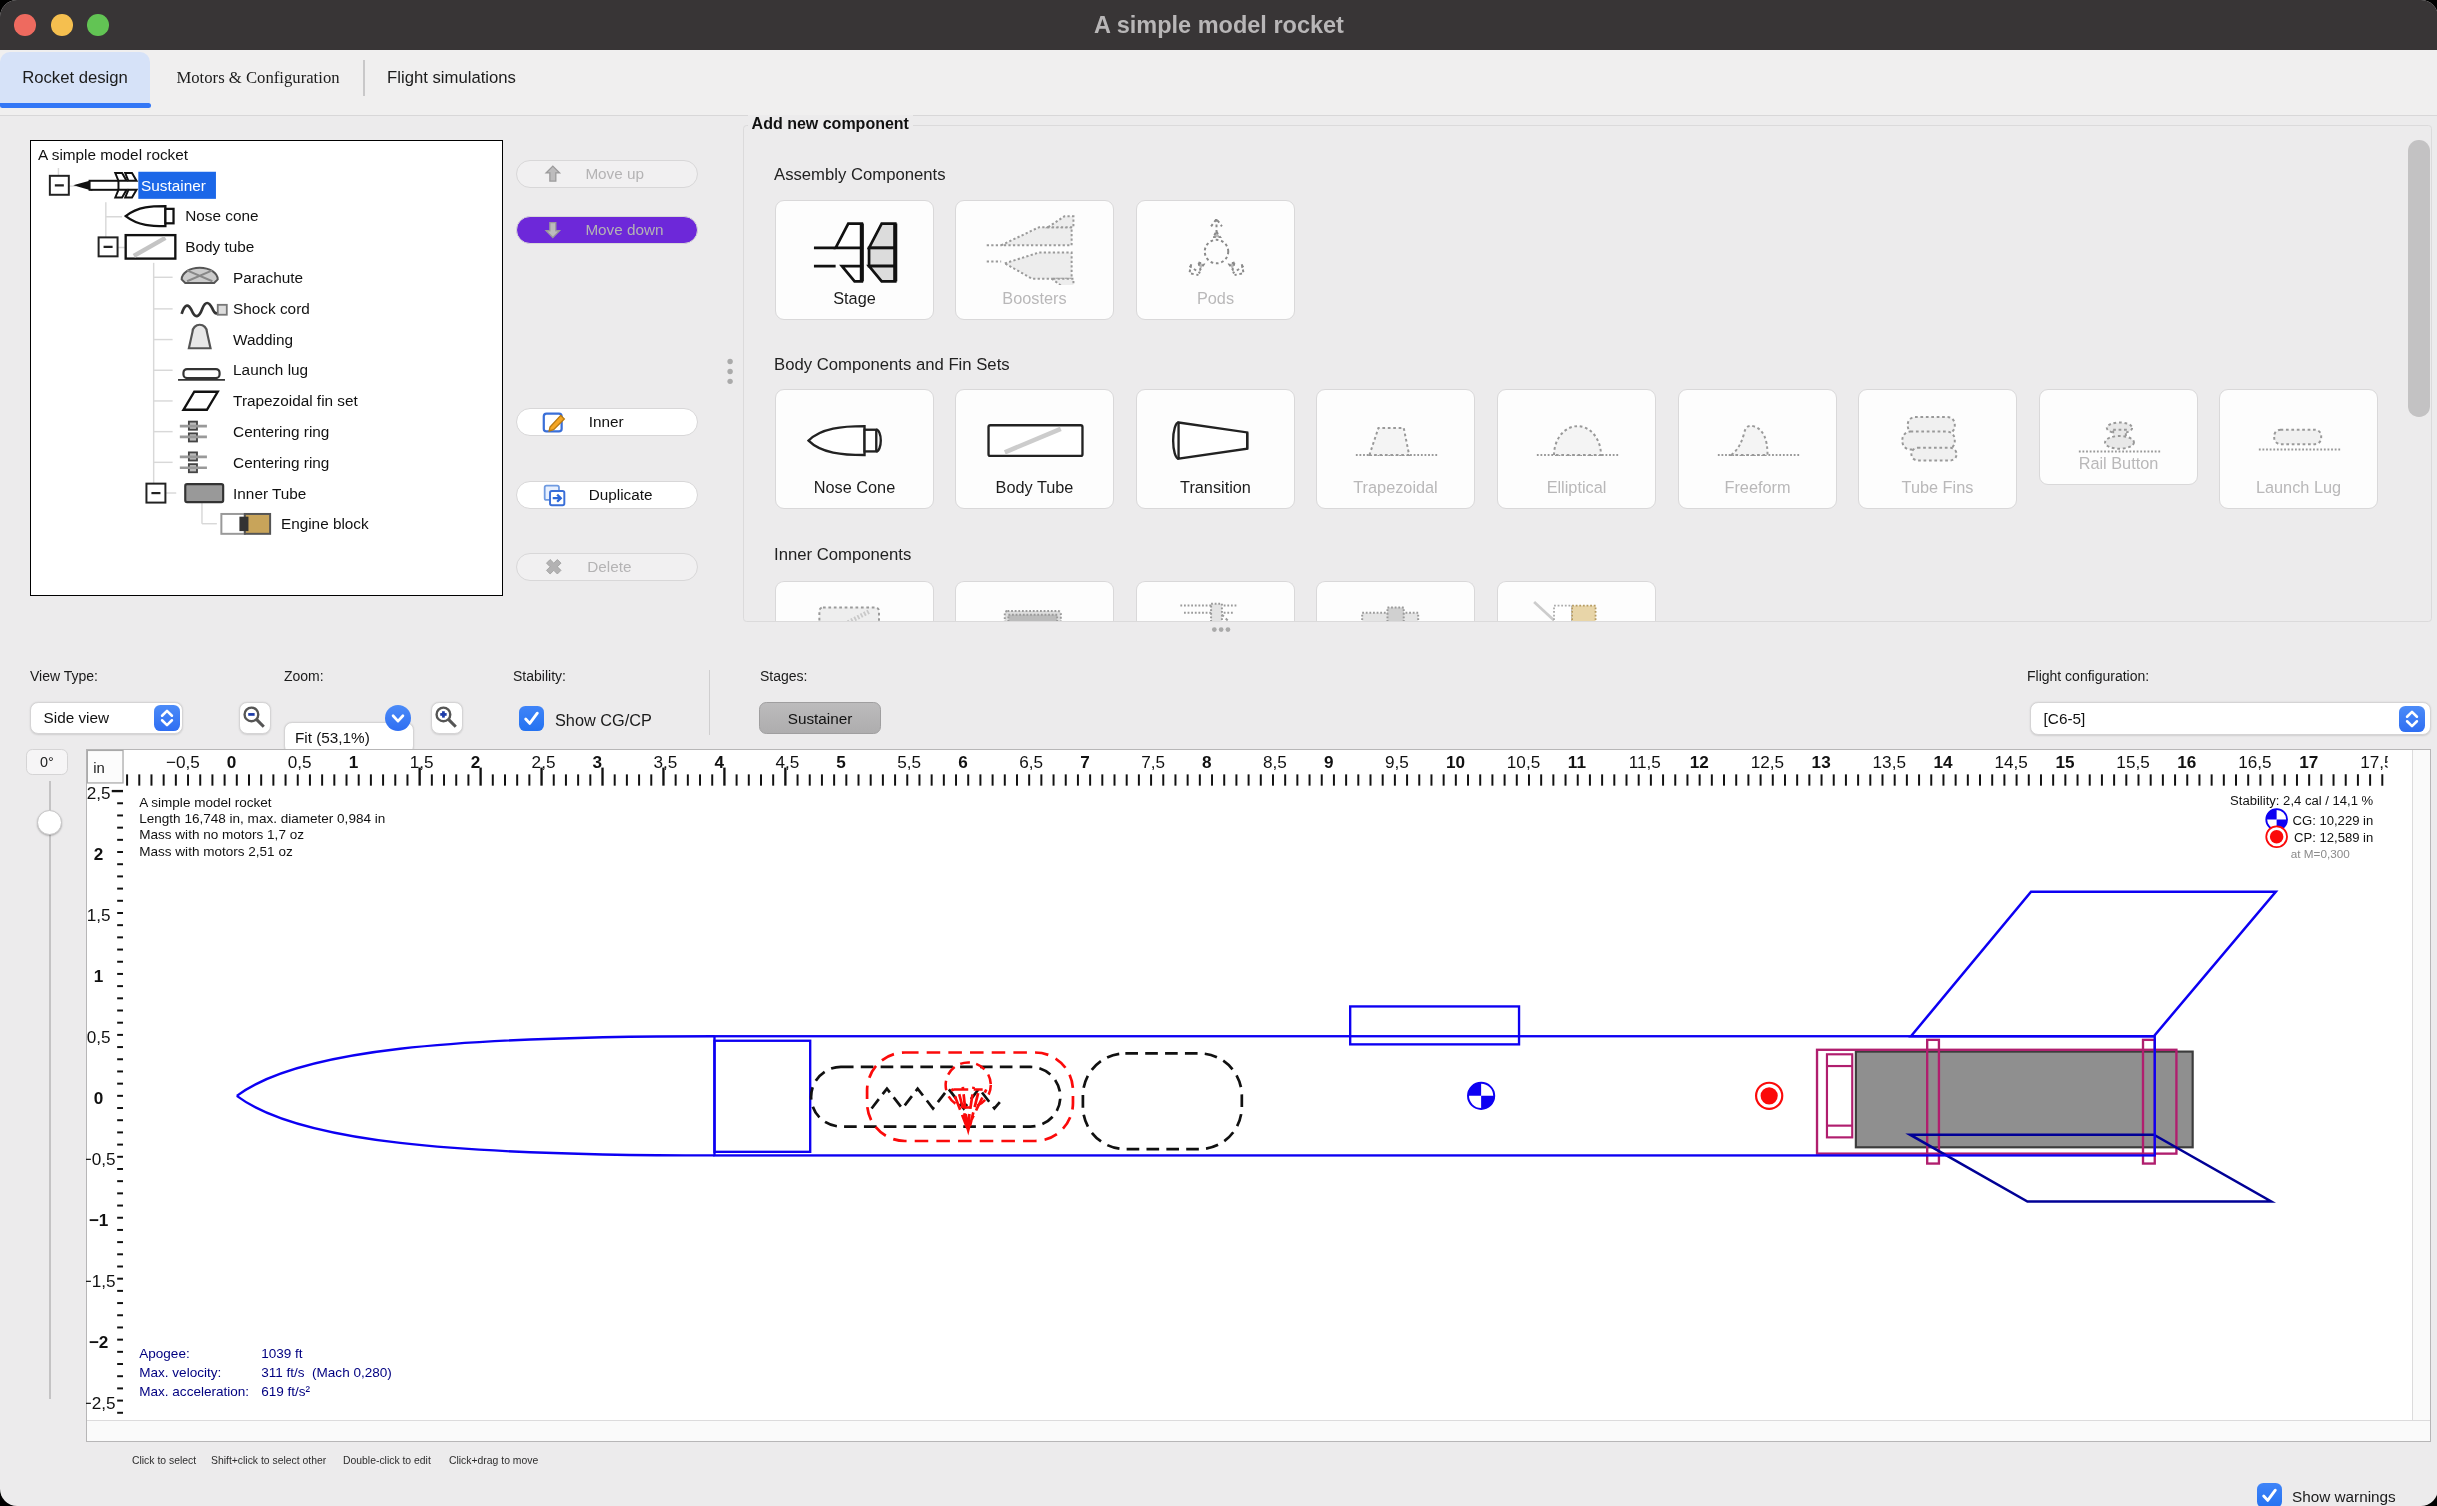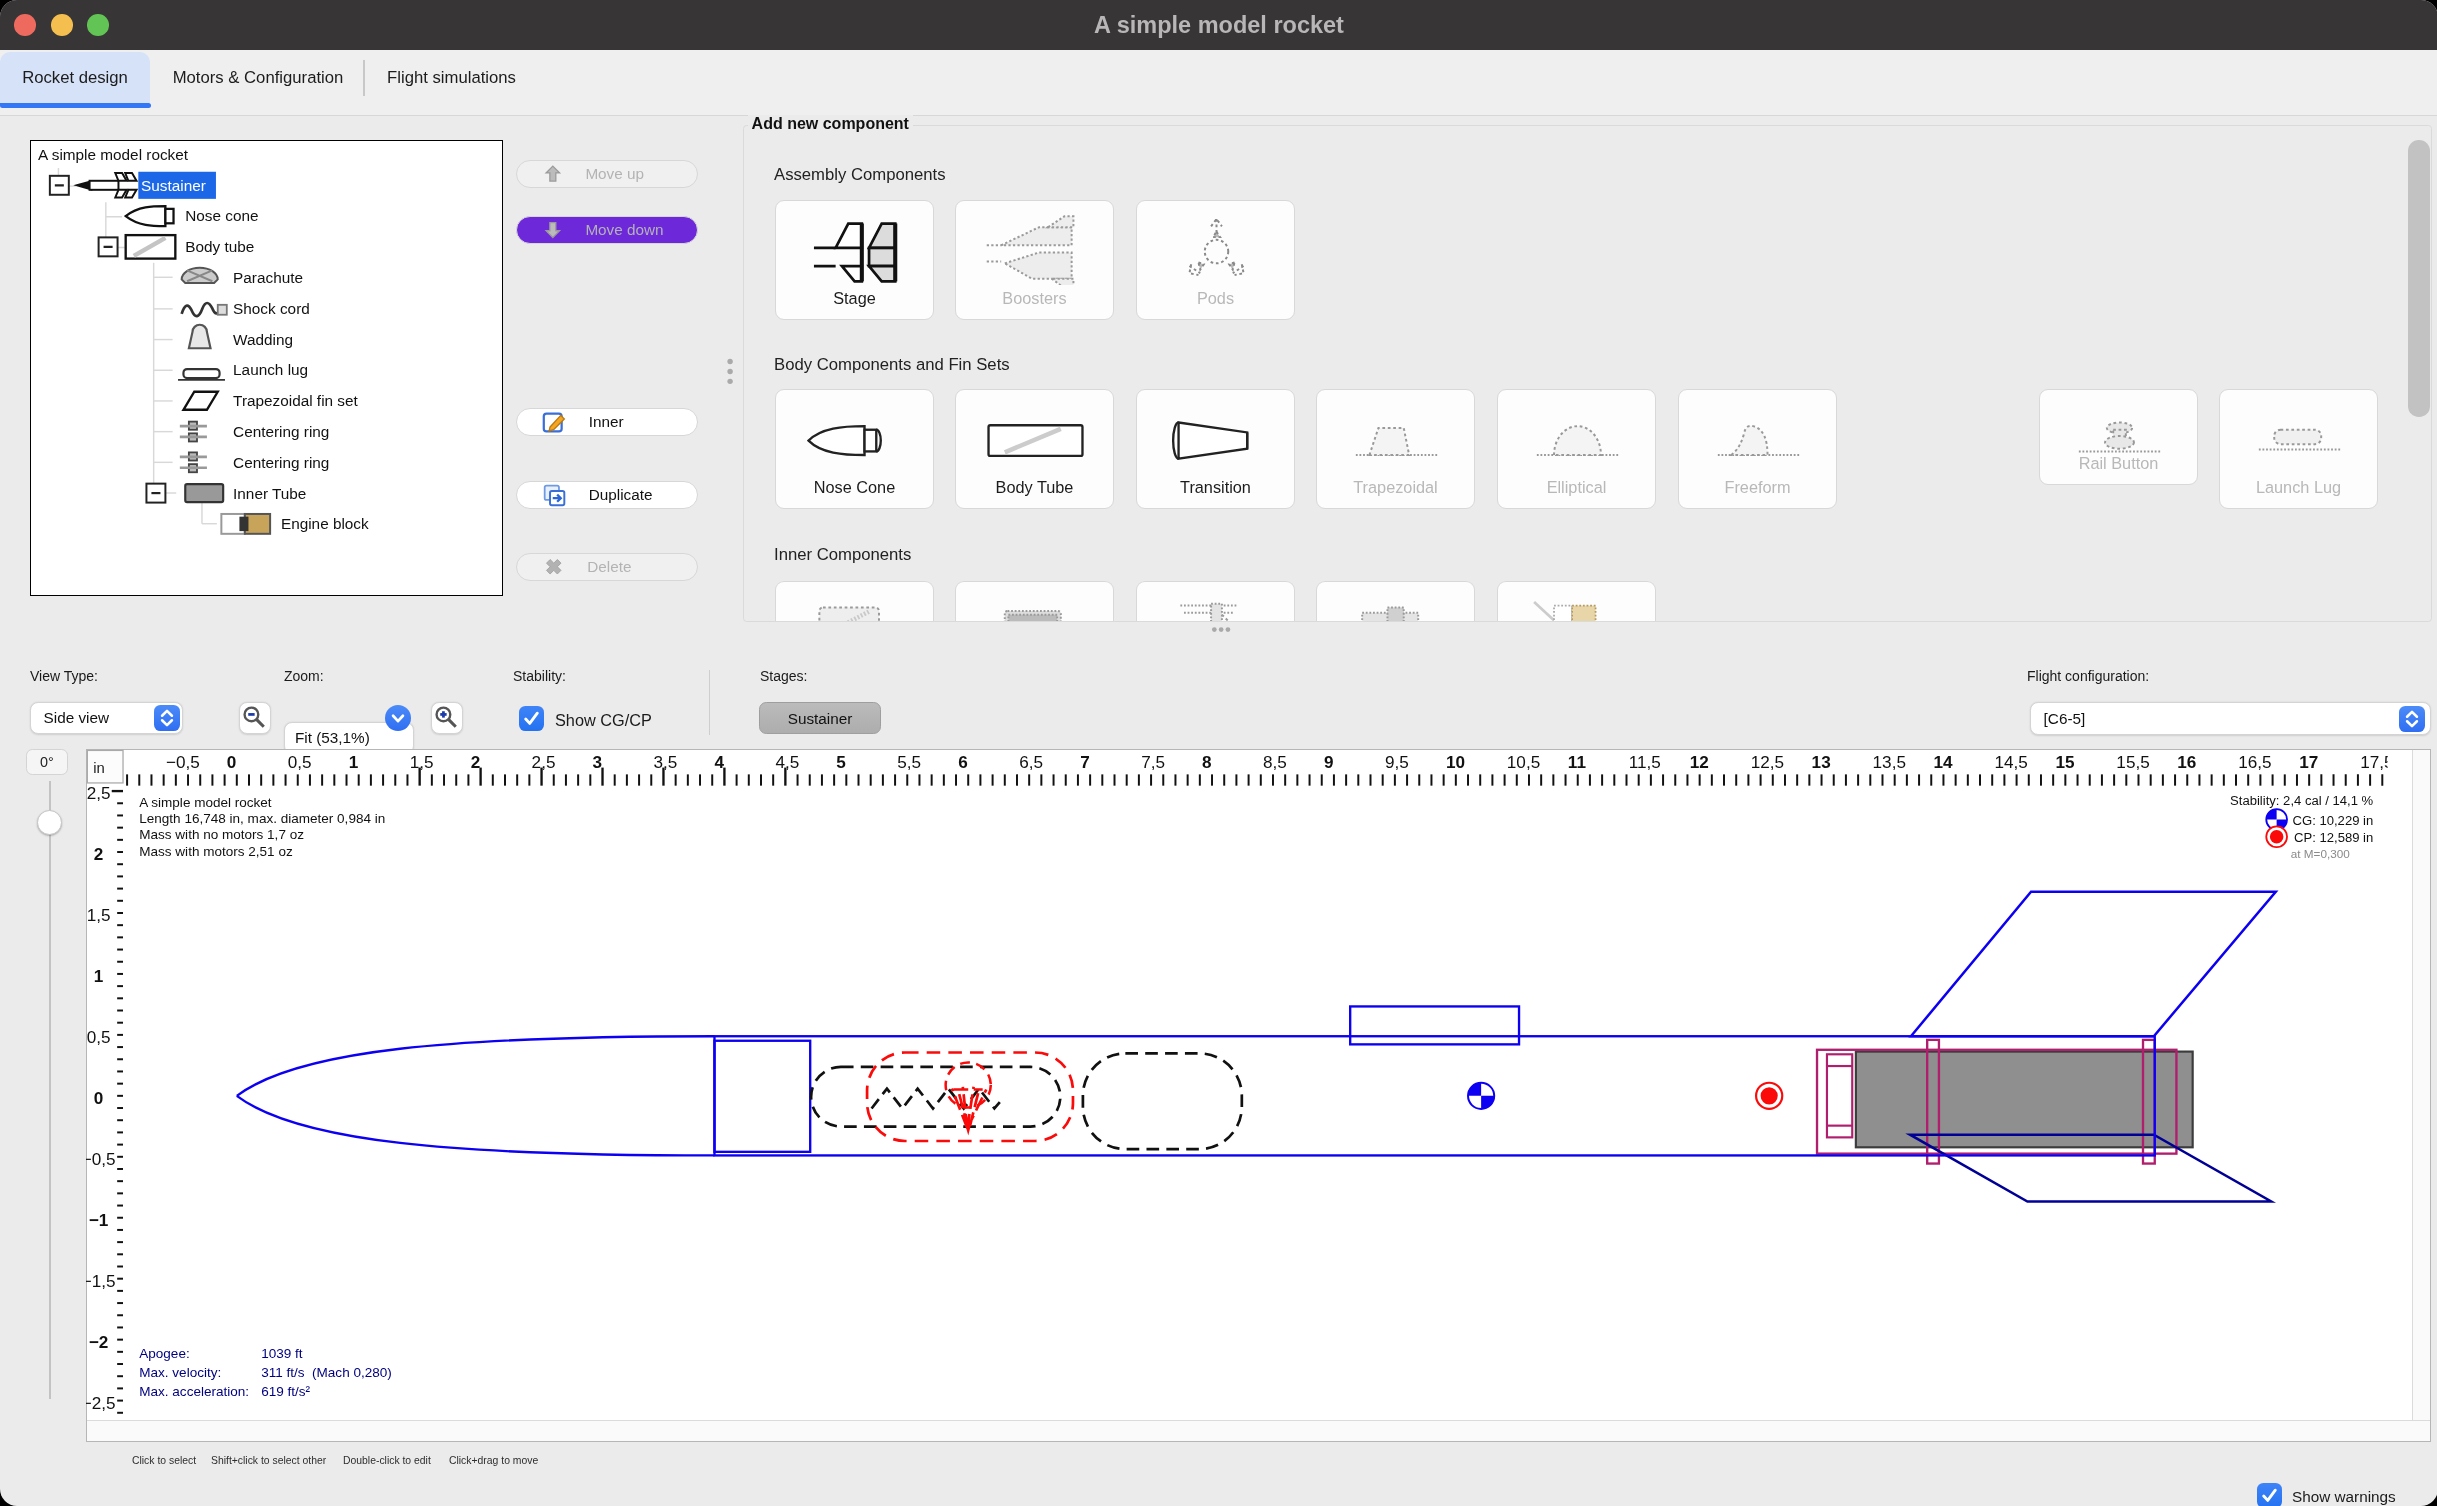--- a/index.html
+++ b/index.html
@@ -32,21 +32,21 @@
   <div id="titlebar">
     <div class="tl" style="left:14.4px;background:#ee6a5f"></div>
     <div class="tl" style="left:51px;background:#f5bf4f"></div>
     <div class="tl" style="left:87px;background:#62c454"></div>
     <div id="title">A simple model rocket</div>
   </div>
   <div id="tabstrip">
     <div id="tab1"></div>
       <div id="tabul"></div>
     <div class="tabt" style="left:0;width:150px;">Rocket design</div>
-    <div class="tabt" style="left:163px;width:190px;">Motors &amp; Configuration</div>
+    <div class="tabt" style="left:163px;width:190px;font-family:Liberation Serif, serif;">Motors &amp; Configuration</div>
     <div class="tsep" style="left:363px;"></div>
     <div class="tabt" style="left:375px;width:153px;">Flight simulations</div>
   </div>
 
   <div id="treep"></div>
   <svg style="position:absolute;left:30px;top:140px;" width="473" height="456" viewBox="33 155 524 505">
 <g stroke="#d8d8d8" stroke-width="1.6">
 <line x1="64.5" y1="186" x2="64.5" y2="196"></line>
 <line x1="76" y1="206" x2="84" y2="206"></line>
 <line x1="117" y1="224" x2="117" y2="263"></line>
@@ -288,20 +288,32 @@
 <div class="card" style="left:1678px;top:389px;width:159px;height:120px;">
       <svg width="159" height="84" style="display:block" viewBox="0 0 176 93">
         <g transform="translate(88.0,56)">
           <g stroke="#999" stroke-width="2.2" stroke-dasharray="3,3" fill="#f4f4f4">
             <path d="M-45,16 h90" stroke-dasharray="2,2"></path>
             <path d="M-30,16 q10,-8 14,-24 q2,-10 10,-8 q16,4 16,32 z"></path>
           </g>
         </g>
       </svg>
       <div class="clab" style="color:#b9b8b9">Freeform</div>
+    </div>
+<div class="card" style="left:1858px;top:389px;width:159px;height:120px;">
+      <svg width="159" height="84" style="display:block" viewBox="0 0 176 93">
+        <g transform="translate(88.0,56)">
+          <g stroke="#999" stroke-width="2.2" stroke-dasharray="3,3" fill="#f0f0f0">
+            <rect x="-34" y="-26" width="52" height="18" rx="8"></rect>
+            <rect x="-40" y="-10" width="58" height="20" rx="9"></rect>
+            <rect x="-30" y="8" width="50" height="14" rx="7"></rect>
+          </g>
+        </g>
+      </svg>
+      <div class="clab" style="color:#b9b8b9">Tube Fins</div>
     </div>
 <div class="card" style="left:2039px;top:389px;width:159px;height:96px;">
       <svg width="159" height="84" style="display:block" viewBox="0 0 176 93">
         <g transform="translate(88.0,56)">
           <g stroke="#999" stroke-width="2.2" stroke-dasharray="3,3" fill="#e8e8e8">
             <ellipse cx="0" cy="-14" rx="14" ry="6"></ellipse>
             <rect x="-7" y="-12" width="14" height="12"></rect>
             <ellipse cx="0" cy="2" rx="16" ry="7"></ellipse>
             <path d="M-45,12 h90" stroke-dasharray="2,2"></path>
           </g>

